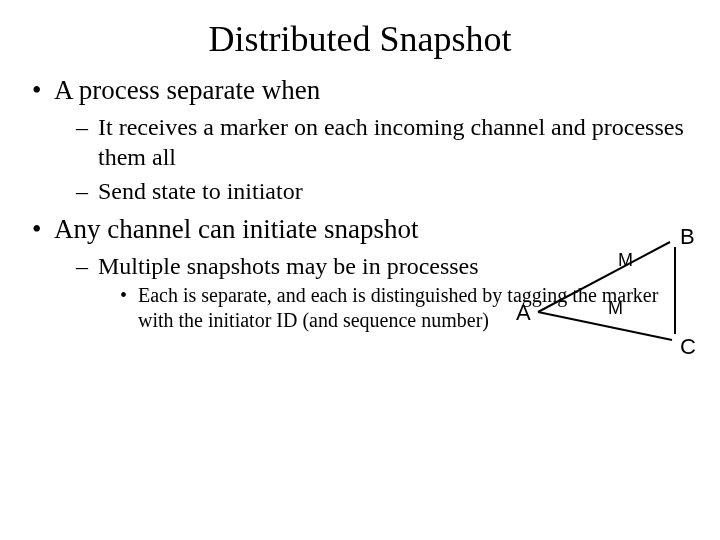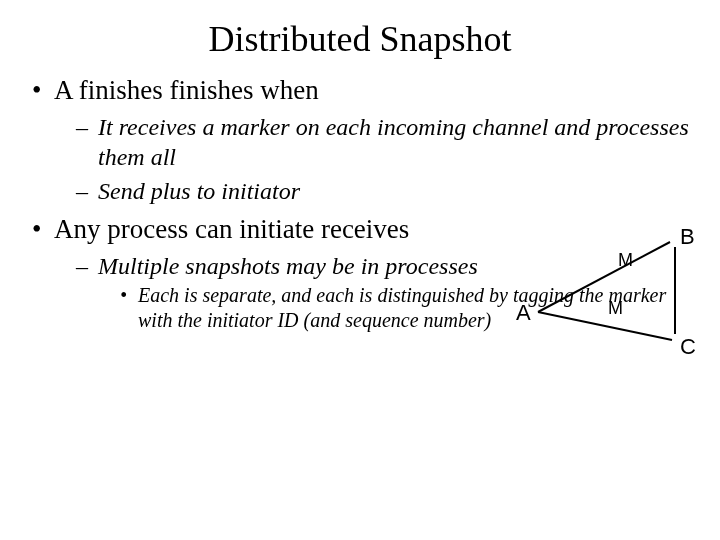--- a/index.html
+++ b/index.html
@@ -47,21 +47,20 @@
     list-style: none;
     margin: 4px 0 6px 0;
     padding: 0 0 0 22px;
     font-size: 24px;
   }
   ul.level2 > li {
     position: relative;
     padding-left: 22px;
     margin: 3px 0;
     line-height: 1.28;
-    font-style: italic;
   }
   ul.level2 > li::before {
     content: "–";
     position: absolute;
     left: 0;
     top: 0;
   }
   ul.level3 {
     list-style: none;
     margin: 2px 0 0 0;
@@ -100,28 +99,28 @@
 </style>
 </head>
 <body>
 
 <div class="slide">
 
   <h1 class="title">Distributed Snapshot</h1>
 
   <ul class="level1">
     <li>
-      <span>A finishes finishes when</span>
+      <span>A process separate when</span>
       <ul class="level2">
         <li>It receives a marker on each incoming channel and processes them all</li>
-        <li>Send plus to initiator</li>
+        <li>Send state to initiator</li>
       </ul>
     </li>
     <li>
-      <span>Any process can initiate receives</span>
+      <span>Any channel can initiate snapshot</span>
       <ul class="level2">
         <li>
           <span>Multiple snapshots may be in processes</span>
           <ul class="level3">
             <li>Each is separate, and each is distinguished by tagging the marker with the initiator ID (and sequence number)</li>
           </ul>
         </li>
       </ul>
     </li>
   </ul>

